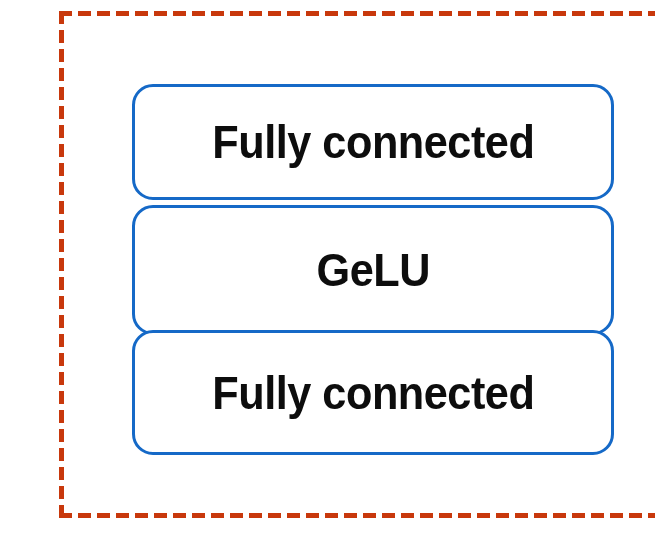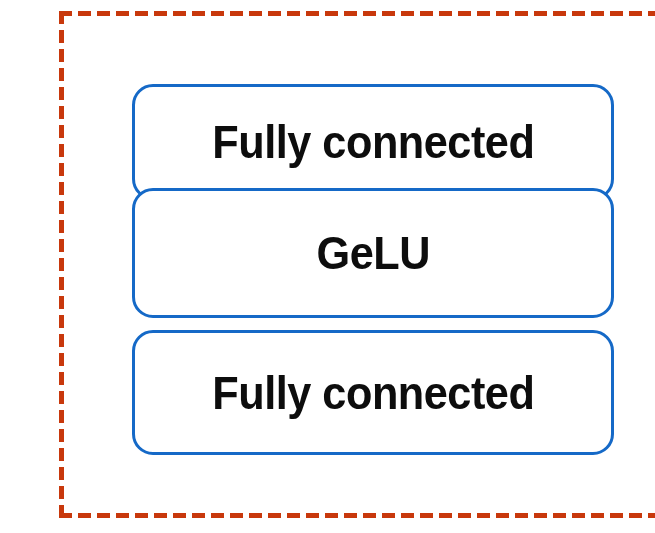--- a/index.html
+++ b/index.html
@@ -81,21 +81,21 @@
     box-sizing: border-box;
     border: 3.5px solid var(--box-border);
     border-radius: 21px;
     background: #ffffff;
     display: flex;
     align-items: center;
     justify-content: center;
   }
 
   .layer-box-0 { top: 0px;   height: 116px; }
-  .layer-box-1 { top: 104px; height: 130px; }
+  .layer-box-1 { top: 121px; height: 130px; }
   .layer-box-2 { top: 246px; height: 125px; }
 
   .layer-label {
     font-size: 46px;
     font-weight: bold;
     color: var(--label-color);
     letter-spacing: -0.5px;
     line-height: 1;
     white-space: nowrap;
     transform: scaleX(0.94);

